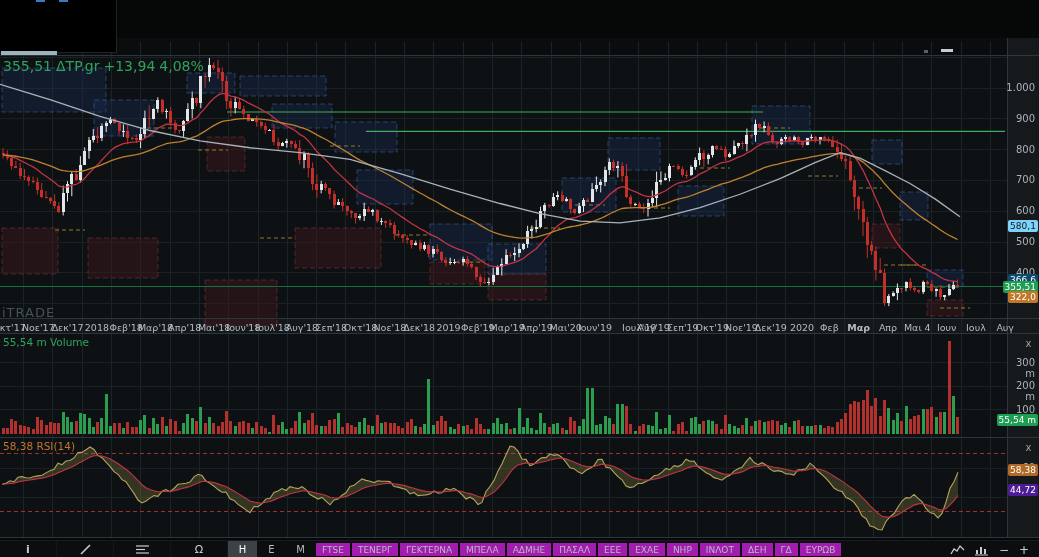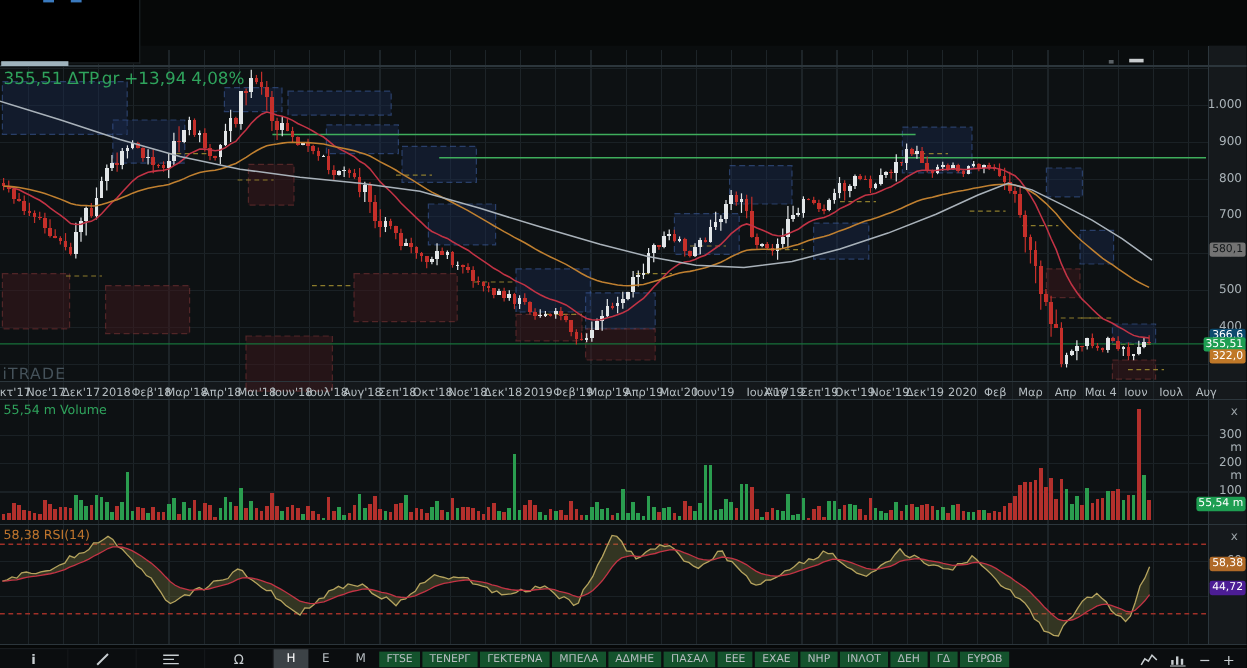--- a/index.html
+++ b/index.html
@@ -29,21 +29,21 @@
   #top-mark-gray{left:924px;top:50px;width:4px;height:3px;background:#5a6166;}
   
   #toolbar{left:0;top:540px;width:1039px;height:17px;background:#0b0d0f;border-top:1px solid #181c1f;
            display:flex;align-items:center;}
   .tb-icon{width:56px;height:17px;display:flex;align-items:center;justify-content:center;
            color:#c8cdd0;font-size:11px;border-right:1px solid #14171a;cursor:pointer;flex:0 0 auto;}
   .tb-tab{width:29px;height:17px;display:flex;align-items:center;justify-content:center;
           color:#b6bcc0;font-size:10px;cursor:pointer;flex:0 0 auto;}
   .tb-tab.active{background:#3c4246;color:#fff;}
   .tb-ticker{height:13px;margin:0 1px;padding:0 6px;display:flex;align-items:center;
-             background:#14532d;color:#b6bcc0;font-size:9px;cursor:pointer;flex:0 0 auto;}
+             background:#a21caf;color:#b6bcc0;font-size:9px;cursor:pointer;flex:0 0 auto;}
   #tb-right{margin-left:auto;display:flex;align-items:center;gap:10px;padding-right:10px;}
   #tb-right .ric{color:#c8cdd0;font-size:12px;cursor:pointer;display:flex;align-items:center;}
 </style>
 </head>
 <body>
 
 <div id="root">
   <svg id="chart-svg" width="1039" height="540">
       <rect x="0" y="38" width="1007" height="17" fill="#0a0d0e"></rect>
       <rect x="0" y="55" width="1007" height="263" fill="#0d1113"></rect>
@@ -844,21 +844,21 @@
   <div class="abs" id="rsi-legend">58,38 RSI(14)</div>
 
   <div id="price-axis-labels">
       <div class="ptick" style="top: 82px;">1.000</div>
       <div class="ptick" style="top: 112.8px;">900</div>
       <div class="ptick" style="top: 143.6px;">800</div>
       <div class="ptick" style="top: 174.4px;">700</div>
       <div class="ptick" style="top: 205.2px;">600</div>
       <div class="ptick" style="top: 236px;">500</div>
       <div class="ptick" style="top: 266.8px;">400</div>
-      <div class="badge" style="top: 202px; background: #737373; color: rgb(20, 24, 26);">580,1</div>
+      <div class="badge" style="top: 220px; background: #7dd3fc; color: rgb(20, 24, 26);">580,1</div>
       <div class="badge" style="top: 273.884px; background: #0c4a6e; color: rgb(255, 255, 255);">366,6</div>
       <div class="badge" style="top: 280.503px; background: rgb(30, 158, 82); color: rgb(255, 255, 255);">355,51</div>
       <div class="badge" style="top: 290.824px; background: rgb(192, 120, 40); color: rgb(255, 255, 255);">322,0</div>
       <div class="ptick" style="top: 356.85px;">300 m</div>
       <div class="ptick" style="top: 380.4px;">200 m</div>
       <div class="ptick" style="top: 403.95px;">100 m</div>
       <div class="badge" style="top: 414.42px; background: rgb(30, 158, 82);">55,54 m</div>
       <div class="ptick" style="top: 462px;">60</div>
       <div class="badge" style="top: 464.349px; background: rgb(176, 106, 40);">58,38</div>
       <div class="badge" style="top: 484.156px; background: #4c1d95;">44,72</div>
@@ -886,21 +886,21 @@
       <div class="dtick" style="left: 565.7px;">Μαι'20</div>
       <div class="dtick" style="left: 595px;">Ιουν'19</div>
       <div class="dtick" style="left: 624.3px; padding-left: 30px;">Ιουλ'19</div>
       <div class="dtick" style="left: 653.6px;">Αυγ'19</div>
       <div class="dtick" style="left: 682.9px;">Σεπ'19</div>
       <div class="dtick" style="left: 712.2px;">Οκτ'19</div>
       <div class="dtick" style="left: 741.5px;">Νοε'19</div>
       <div class="dtick" style="left: 770.8px;">Δεκ'19</div>
       <div class="dtick" style="left: 802px;">2020</div>
       <div class="dtick" style="left: 829.4px;">Φεβ</div>
-      <div class="dtick" style="left: 858.7px;">Μαρ</div>
+      <div class="dtick" style="left: 858.7px; font-weight: bold;">Μαρ</div>
       <div class="dtick" style="left: 888px;">Απρ</div>
       <div class="dtick" style="left: 917.3px;">Μαι 4</div>
       <div class="dtick" style="left: 946.6px;">Ιουν</div>
       <div class="dtick" style="left: 975.9px;">Ιουλ</div>
       <div class="dtick" style="left: 1005.2px;">Αυγ</div>
     </div>
 
   <div class="abs close-x" style="top:339px">x</div>
   <div class="abs close-x" style="top:443px">x</div>
 

